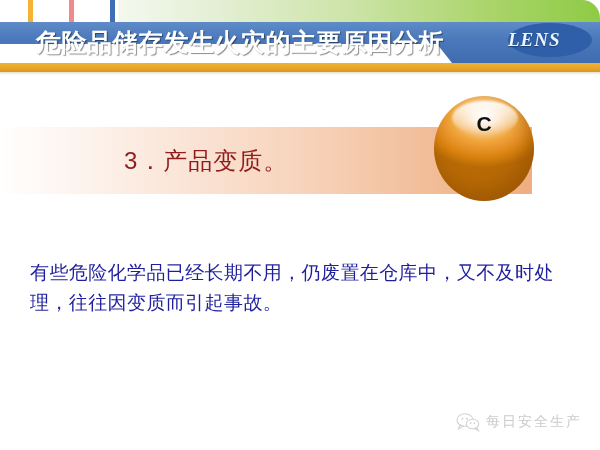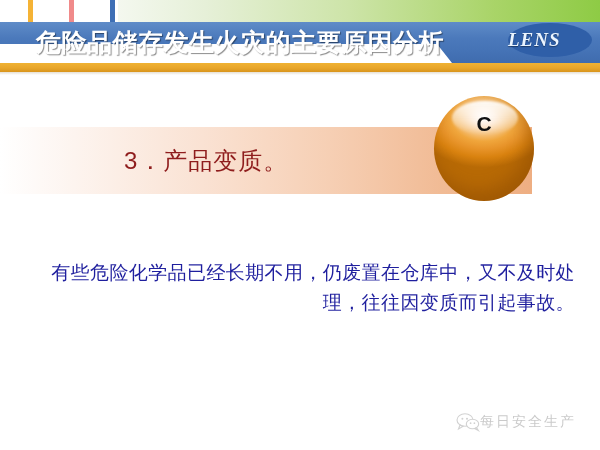--- a/index.html
+++ b/index.html
@@ -13,20 +13,21 @@
     font-family: "Liberation Sans", "DejaVu Sans", sans-serif;
     overflow: hidden;
   }
 
   #slide {
     position: relative;
     width: 600px;
     height: 450px;
     background: #ffffff;
     overflow: hidden;
+    border-radius: 18px;
   }
 
   
   .top-strip {
     position: absolute;
     left: 0;
     top: 0;
     width: 600px;
     height: 22px;
     background: #ffffff;
@@ -177,32 +178,32 @@
   
   .body-text {
     position: absolute;
     left: 30px;
     top: 258px;
     width: 545px;
     font-size: 19px;
     line-height: 30px;
     color: #1f1f9e;
     letter-spacing: 0.4px;
-    text-align: right;
   }
 
   
   .watermark {
     position: absolute;
     left: 456px;
     top: 409px;
     width: 132px;
     height: 26px;
     display: flex;
     align-items: center;
+    gap: 6px;
     opacity: 0.52;
   }
   .wm-icon {
     width: 24px;
     height: 20px;
     flex: 0 0 auto;
   }
   .wm-label {
     font-size: 14px;
     color: #9a9a9a;

